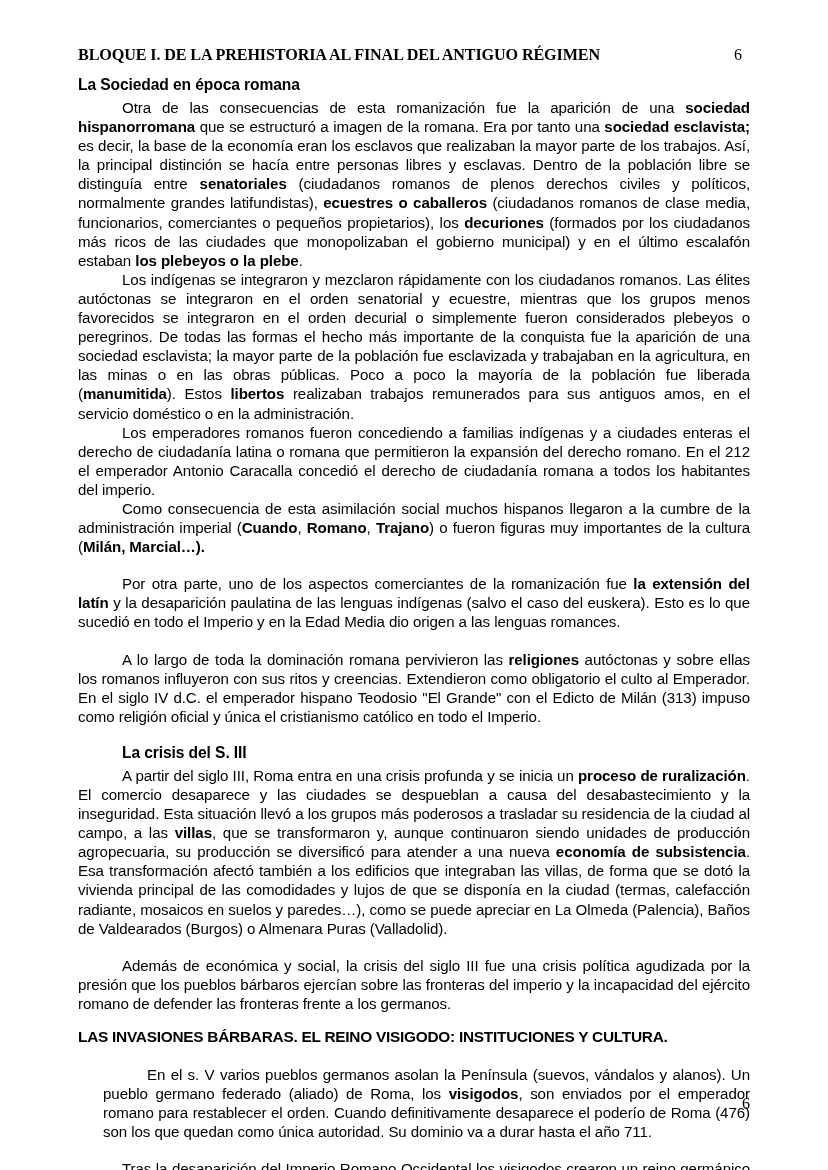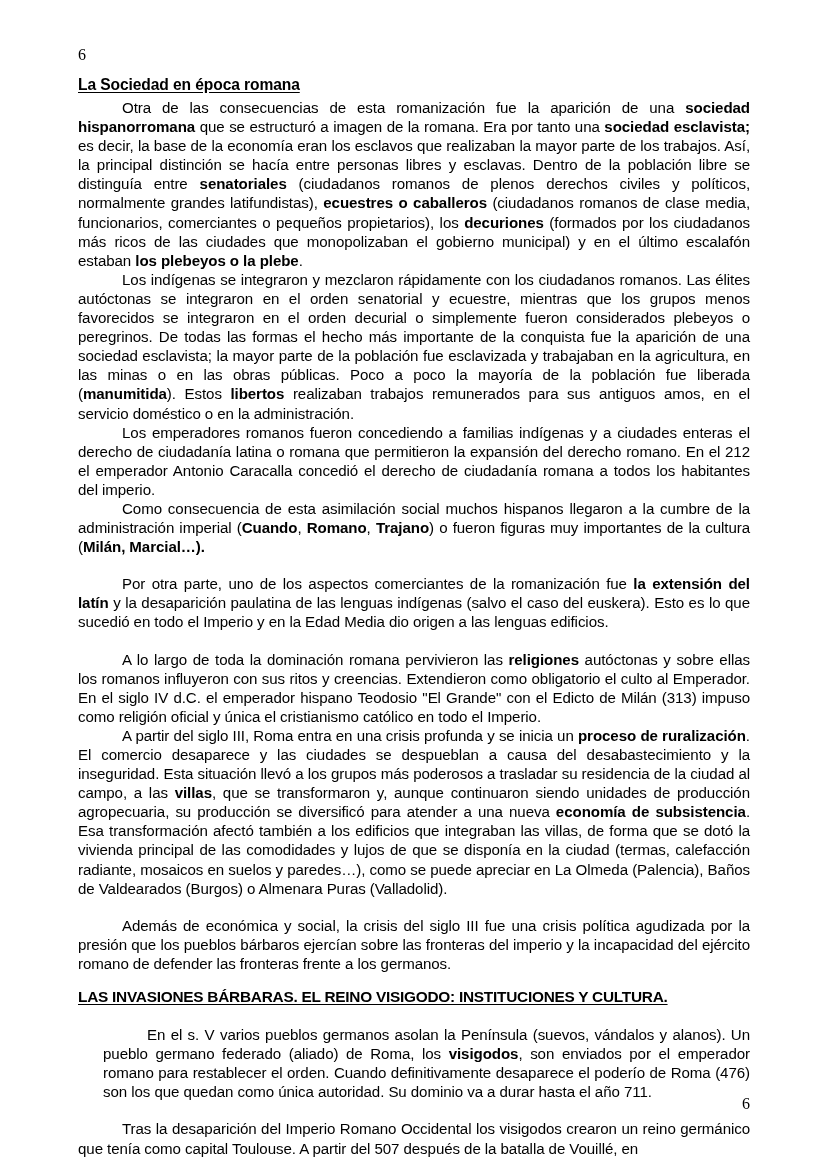--- a/index.html
+++ b/index.html
@@ -77,21 +77,20 @@
   b, .b {
     font-weight: bold;
   }
 
   
   h2.section-heading {
     margin: 0 0 3px 0;
     font-size: 15.6px;
     line-height: 20px;
     font-weight: bold;
-    text-decoration: underline;
     text-underline-offset: 2px;
     letter-spacing: -0.1px;
   }
   h2.section-heading.indented {
     margin: 17px 0 3px 0;
     padding-left: 44px;
   }
   h2.section-heading.major {
     margin: 14px 0 3px 0;
     font-size: 15.4px;
@@ -107,39 +106,41 @@
     font-size: 16px;
     text-align: right;
   }
 </style>
 </head>
 <body>
 
 <div class="page">
 
   <div class="running-head">
+    <span class="running-head-title">BLOQUE I. DE LA PREHISTORIA AL FINAL DEL ANTIGUO RÉGIMEN</span>
     <span class="running-head-page">6</span>
   </div>
 
   <div class="content">
 
     <h2 class="section-heading">La Sociedad en época romana</h2>
 
     <p class="para"><span>Otra de las consecuencias de esta romanización fue la aparición de una </span><b>sociedad hispanorromana</b><span> que se estructuró a imagen de la romana. Era por tanto una </span><b>sociedad esclavista;</b><span> es decir, la base de la economía eran los esclavos que realizaban la mayor parte de los trabajos. Así, la principal distinción se hacía entre personas libres y esclavas. Dentro de la población libre se distinguía entre </span><b>senatoriales</b><span> (ciudadanos romanos de plenos derechos civiles y políticos, normalmente grandes latifundistas), </span><b>ecuestres o caballeros</b><span> (ciudadanos romanos de clase media, funcionarios, comerciantes o pequeños propietarios), los </span><b>decuriones</b><span> (formados por los ciudadanos más ricos de las ciudades que monopolizaban el gobierno municipal) y en el último escalafón estaban </span><b>los plebeyos o la plebe</b><span>.</span></p>
 
     <p class="para"><span>Los indígenas se integraron y mezclaron rápidamente con los ciudadanos romanos. Las élites autóctonas se integraron en el orden senatorial y ecuestre, mientras que los grupos menos favorecidos se integraron en el orden decurial o simplemente fueron considerados plebeyos o peregrinos. De todas las formas el hecho más importante de la conquista fue la aparición de una sociedad esclavista; la mayor parte de la población fue esclavizada y trabajaban en la agricultura, en las minas o en las obras públicas. Poco a poco la mayoría de la población fue liberada (</span><b>manumitida</b><span>). Estos </span><b>libertos</b><span> realizaban trabajos remunerados para sus antiguos amos, en el servicio doméstico o en la administración.</span></p>
 
     <p class="para"><span>Los emperadores romanos fueron concediendo a familias indígenas y a ciudades enteras el derecho de ciudadanía latina o romana que permitieron la expansión del derecho romano. En el 212 el emperador Antonio Caracalla concedió el derecho de ciudadanía romana a todos los habitantes del imperio.</span></p>
 
     <p class="para gap-after"><span>Como consecuencia de esta asimilación social muchos hispanos llegaron a la cumbre de la administración imperial (</span><b>Cuando</b><span>, </span><b>Romano</b><span>, </span><b>Trajano</b><span>) o fueron figuras muy importantes de la cultura (</span><b>Milán, Marcial…).</b><span></span></p>
 
-    <p class="para gap-after"><span>Por otra parte, uno de los aspectos comerciantes de la romanización fue </span><b>la extensión del latín</b><span> y la desaparición paulatina de las lenguas indígenas (salvo el caso del euskera). Esto es lo que sucedió en todo el Imperio y en la Edad Media dio origen a las lenguas edificios.</span></p>
+    <p class="para gap-after"><span>Por otra parte, uno de los aspectos comerciantes de la romanización fue </span><b>la extensión del latín</b><span> y la desaparición paulatina de las lenguas indígenas (salvo el caso del euskera). Esto es lo que sucedió en todo el Imperio y en la Edad Media dio origen a las lenguas romances.</span></p>
 
     <p class="para"><span>A lo largo de toda la dominación romana pervivieron las </span><b>religiones</b><span> autóctonas y sobre ellas los romanos influyeron con sus ritos y creencias. Extendieron como obligatorio el culto al Emperador. En el siglo IV d.C. el emperador hispano Teodosio "El Grande" con el Edicto de Milán (313) impuso como religión oficial y única el cristianismo católico en todo el Imperio.</span></p>
 
+    <h2 class="section-heading indented">La crisis del S. III</h2>
 
     <p class="para gap-after"><span>A partir del siglo III, Roma entra en una crisis profunda y se inicia un </span><b>proceso de ruralización</b><span>. El comercio desaparece y las ciudades se despueblan a causa del desabastecimiento y la inseguridad. Esta situación llevó a los grupos más poderosos a trasladar su residencia de la ciudad al campo, a las </span><b>villas</b><span>, que se transformaron y, aunque continuaron siendo unidades de producción agropecuaria, su producción se diversificó para atender a una nueva </span><b>economía de subsistencia</b><span>. Esa transformación afectó también a los edificios que integraban las villas, de forma que se dotó la vivienda principal de las comodidades y lujos de que se disponía en la ciudad (termas, calefacción radiante, mosaicos en suelos y paredes…), como se puede apreciar en La Olmeda (Palencia), Baños de Valdearados (Burgos) o Almenara Puras (Valladolid).</span></p>
 
     <p class="para"><span>Además de económica y social, la crisis del siglo III fue una crisis política agudizada por la presión que los pueblos bárbaros ejercían sobre las fronteras del imperio y la incapacidad del ejército romano de defender las fronteras frente a los germanos.</span></p>
 
     <h2 class="section-heading major">LAS INVASIONES BÁRBARAS. EL REINO VISIGODO: INSTITUCIONES Y CULTURA.</h2>
 
     <p class="para gap-before gap-after"><span>En el s. V varios pueblos germanos asolan la Península (suevos, vándalos y alanos). Un pueblo germano federado (aliado) de Roma, los </span><b>visigodos</b><span>, son enviados por el emperador romano para restablecer el orden. Cuando definitivamente desaparece el poderío de Roma (476) son los que quedan como única autoridad. Su dominio va a durar hasta el año 711.</span></p>
 
     <p class="para"><span>Tras la desaparición del Imperio Romano Occidental los visigodos crearon un reino germánico que tenía como capital Toulouse. A partir del 507 después de la batalla de Vouillé, en</span></p>

